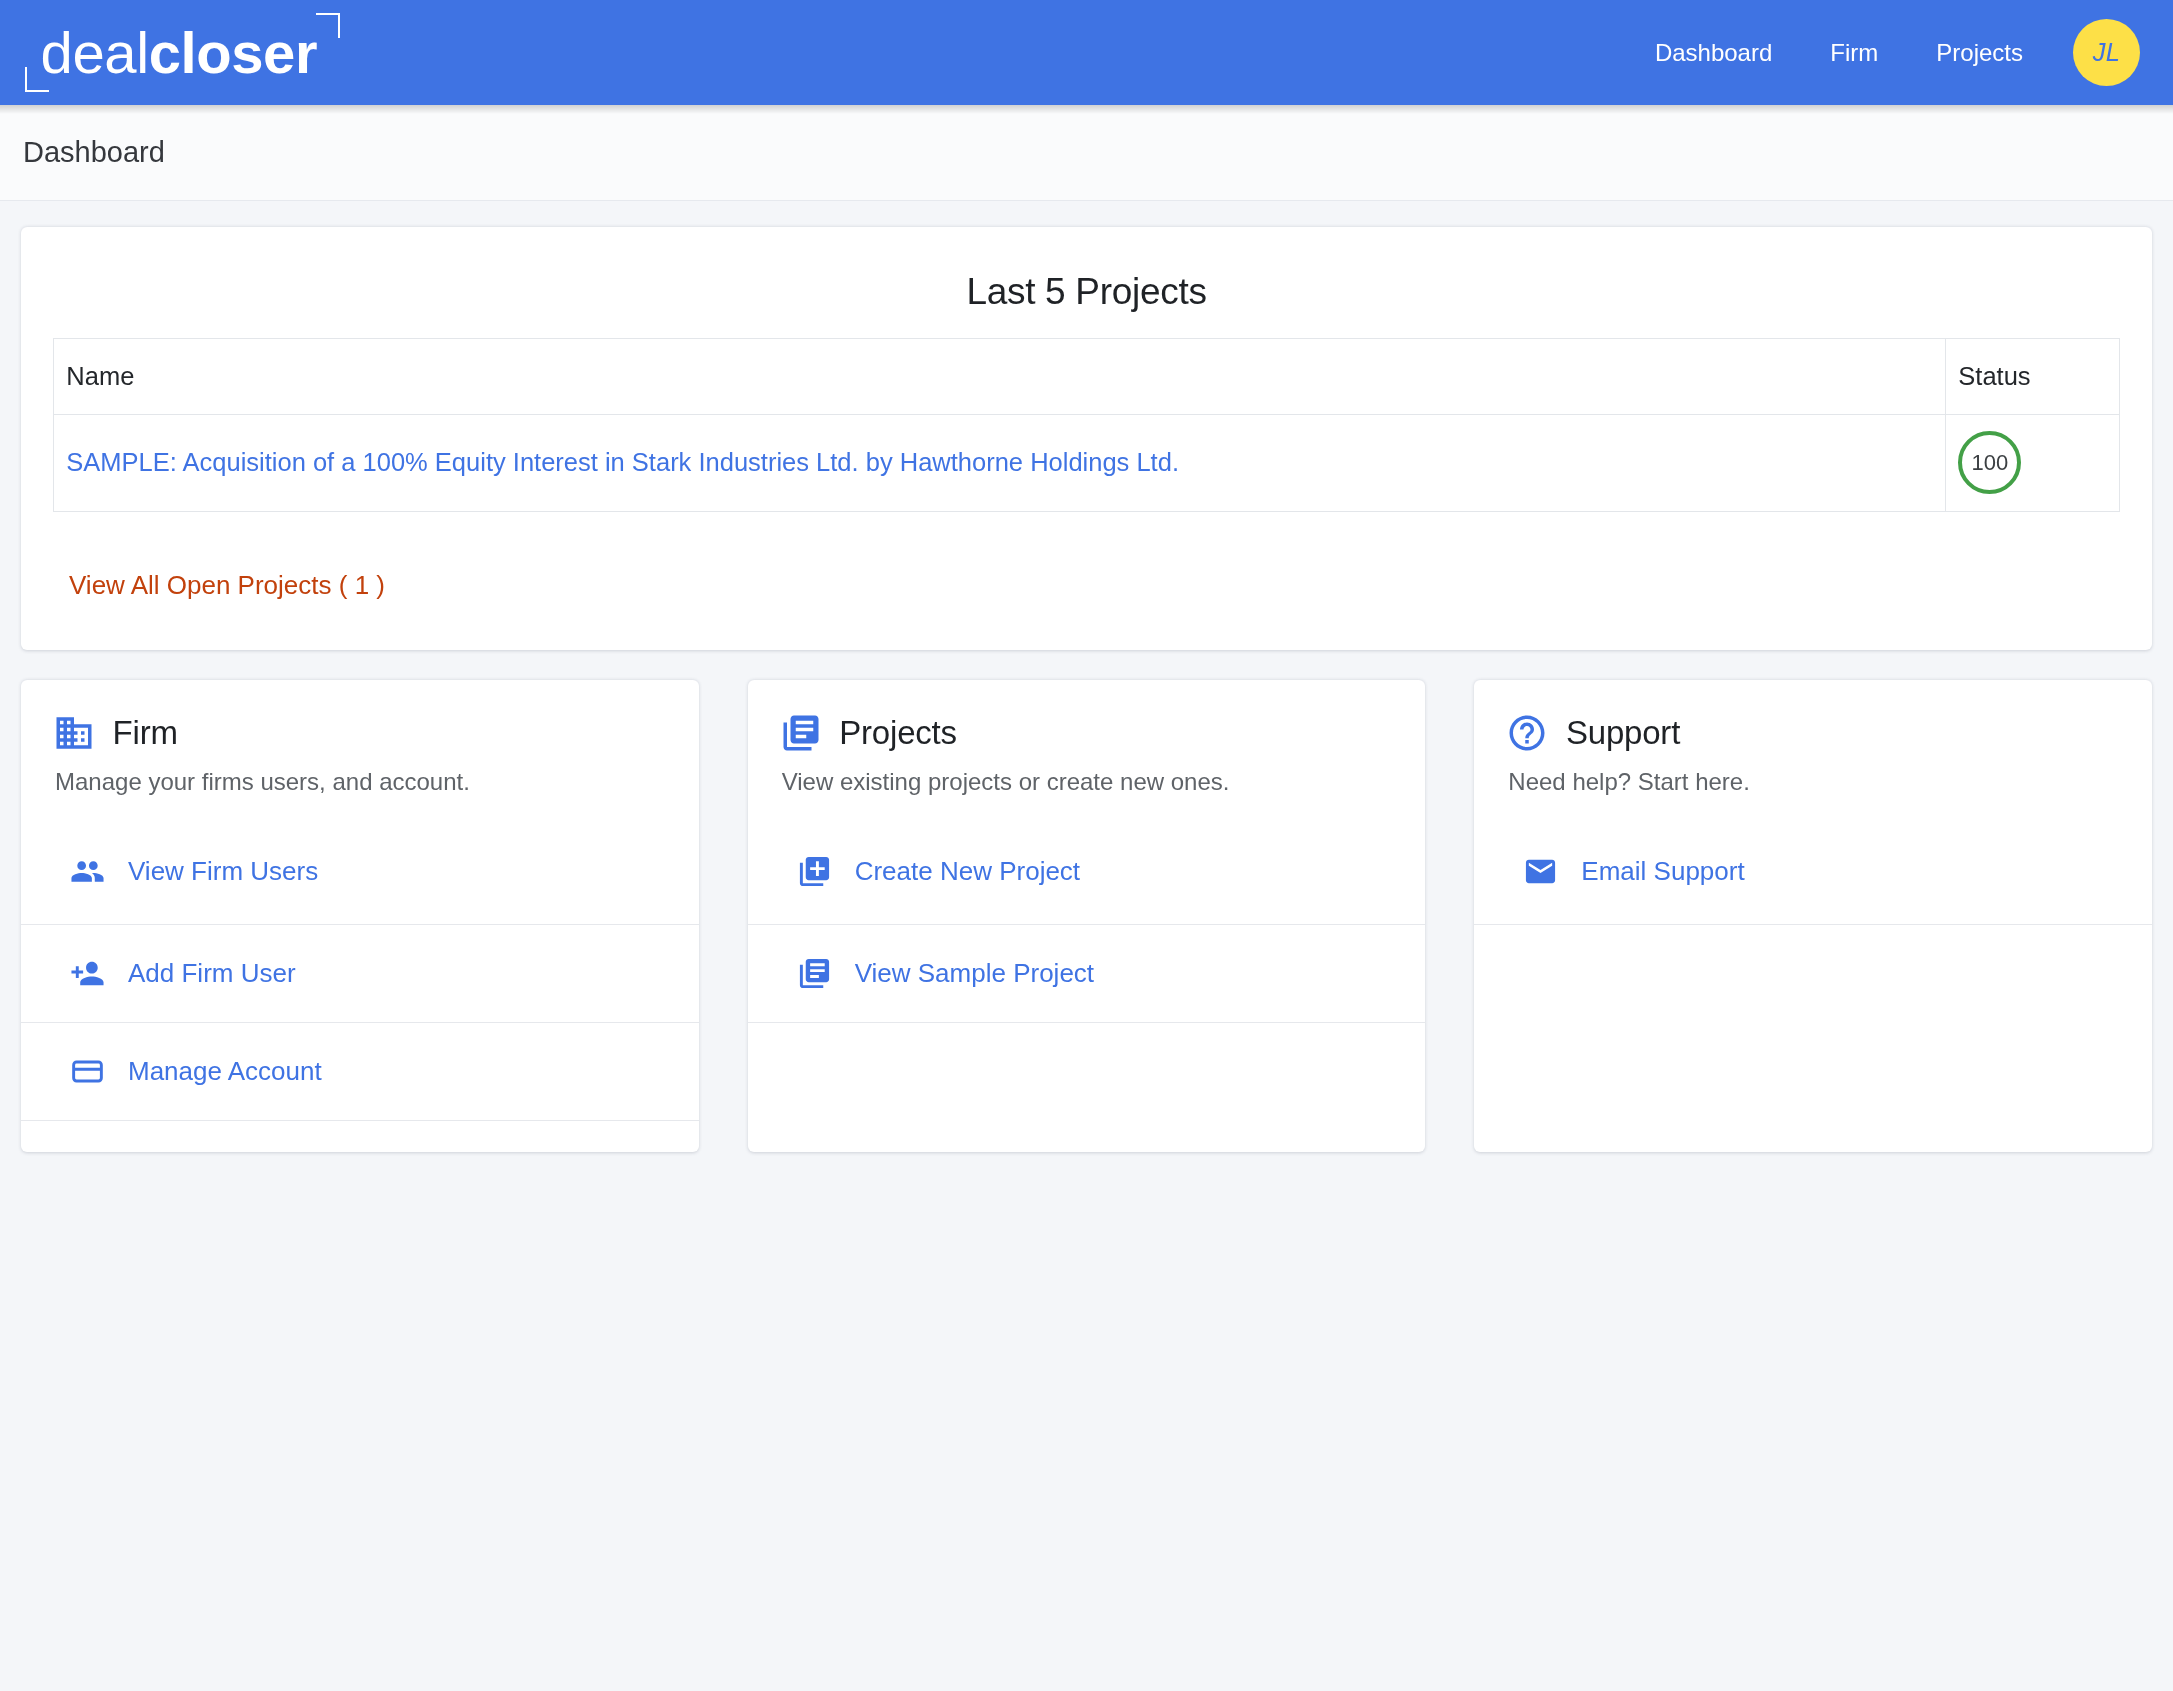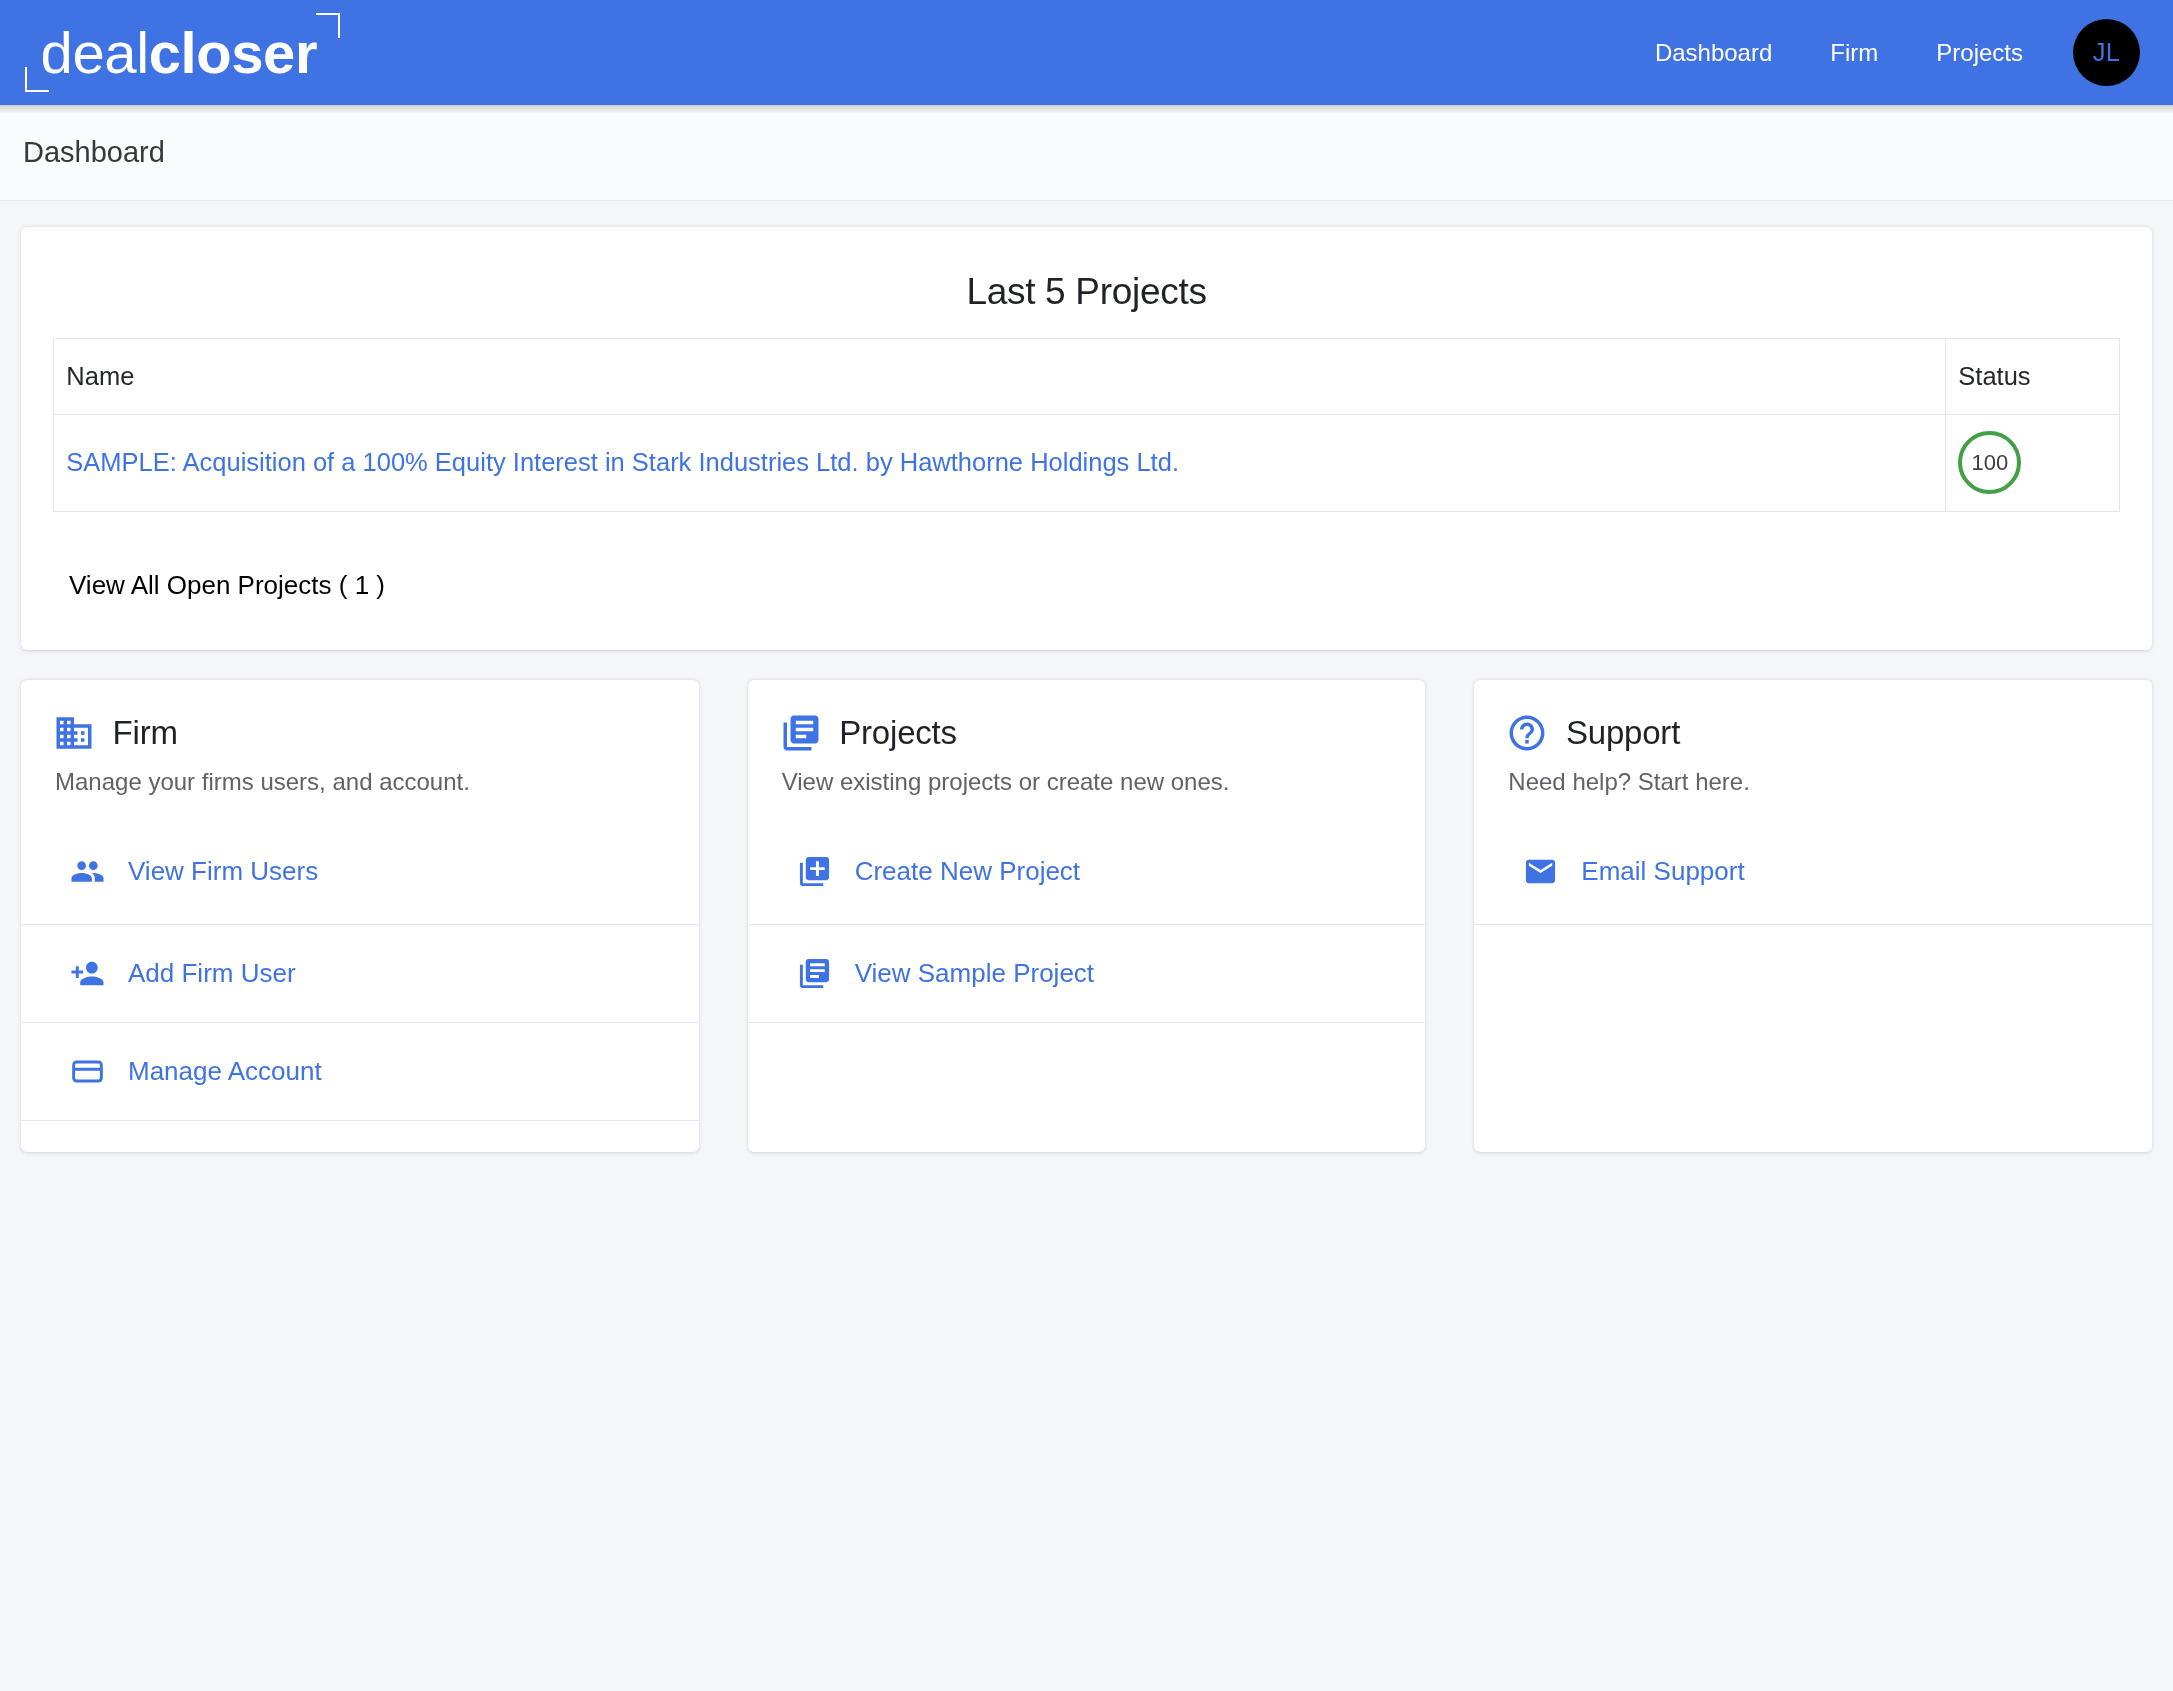--- a/index.html
+++ b/index.html
@@ -62,29 +62,30 @@
     font-weight: 400;
     text-decoration: none;
     padding: 0 29px;
     white-space: nowrap;
     line-height: 1;
   }
   .avatar {
     width: 67px;
     height: 67px;
     border-radius: 50%;
-    background: #000000;
+    background: #fde047;
     color: #3f73e3;
     font-size: 25.5px;
     font-weight: 400;
     display: flex;
     align-items: center;
     justify-content: center;
     margin-left: 21px;
     letter-spacing: 0.4px;
+    font-style: italic;
   }
 
   .nav-shadow {
     height: 8.8px;
     background: linear-gradient(to bottom, rgba(0,0,0,0.17), rgba(0,0,0,0));
     margin-bottom: -8.8px;
     position: relative;
     z-index: 2;
   }
 
@@ -169,21 +170,21 @@
     align-items: center;
     justify-content: center;
     font-size: 22px;
     color: #3c4043;
   }
   .view-all {
     margin-top: 58px;
     margin-left: 16px;
     font-size: 26px;
     font-weight: 500;
-    color: #000000;
+    color: #c2410c;
     display: inline-block;
     text-decoration: none;
   }
 
   
   .cards-row {
     display: flex;
     gap: 49px;
   }
   .info-card {

